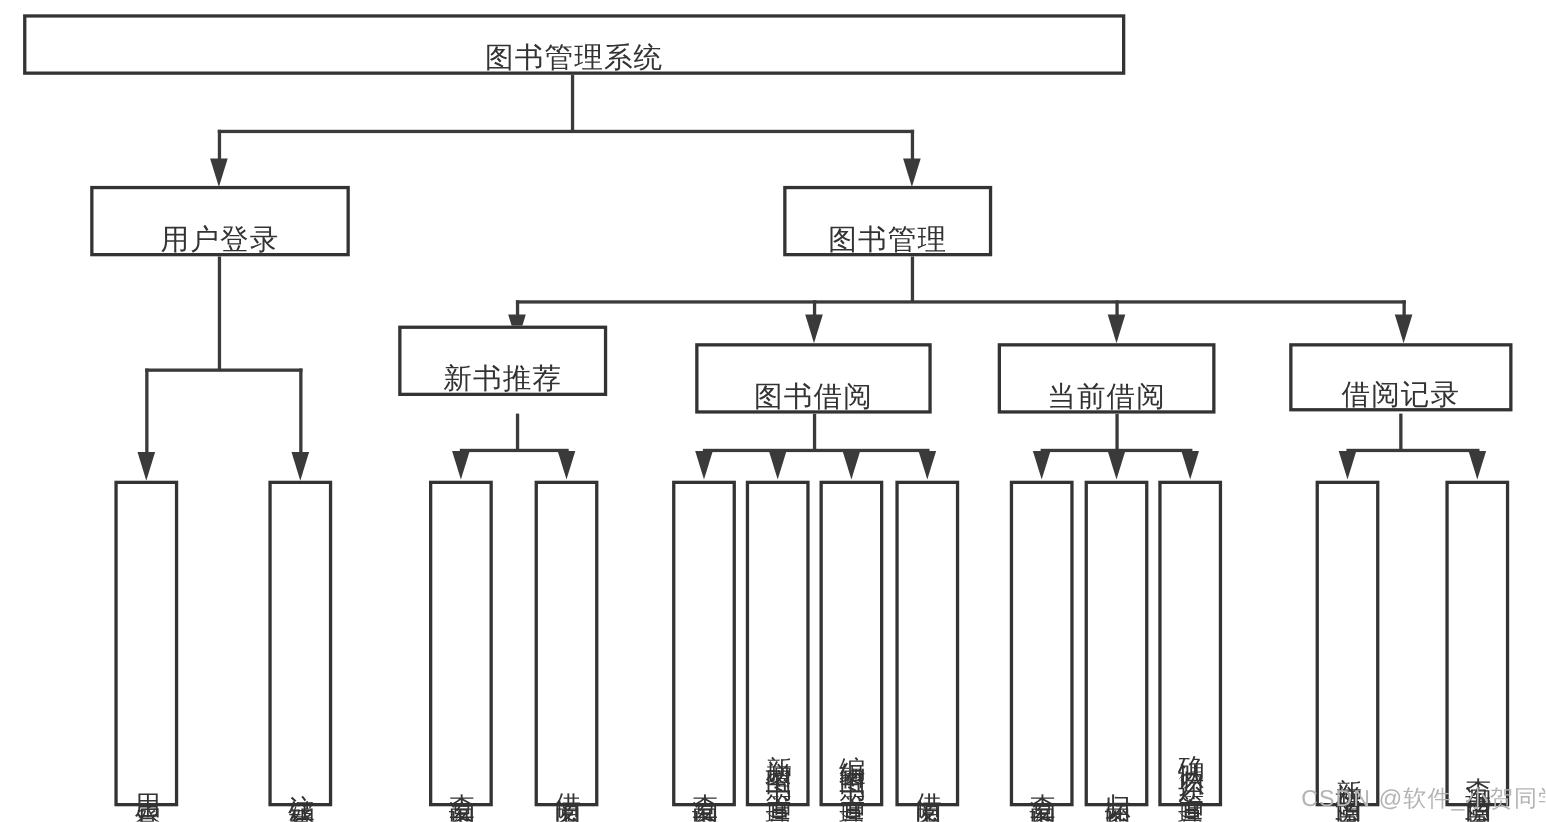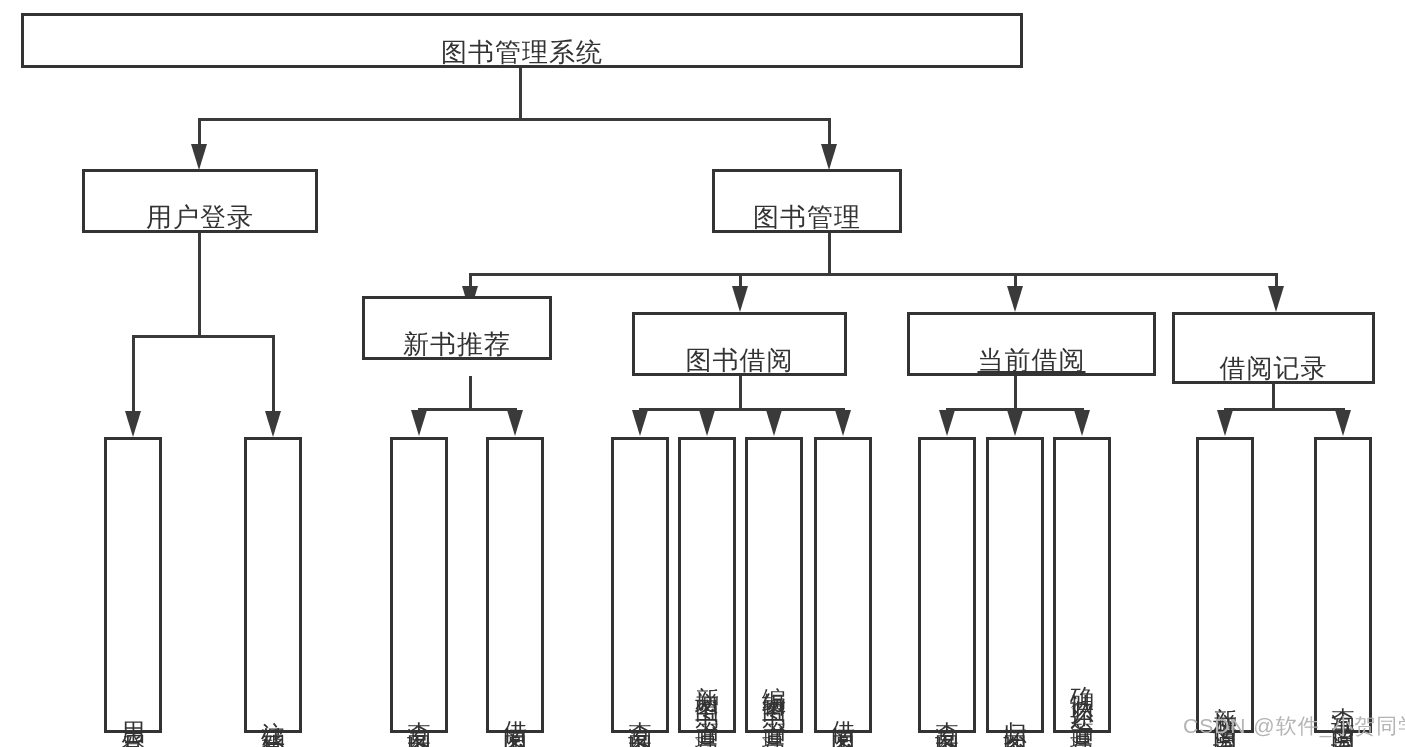--- a/index.html
+++ b/index.html
@@ -122,24 +122,24 @@
   <div class="box" style="left:712px;top:169px;width:190px;height:64px;">
     <span class="hlbl">图书管理</span>
   </div>
 
   <div class="box" style="left:362px;top:296px;width:190px;height:64px;">
     <span class="hlbl">新书推荐</span>
   </div>
   <div class="box" style="left:632px;top:312px;width:215px;height:64px;">
     <span class="hlbl">图书借阅</span>
   </div>
-  <div class="box" style="left:907px;top:312px;width:249px;height:64px;text-decoration:underline;">
+  <div class="box" style="left:907px;top:312px;width:198px;height:64px;">
     <span class="hlbl">当前借阅</span>
   </div>
-  <div class="box" style="left:1172px;top:312px;width:203px;height:72px;">
+  <div class="box" style="left:1172px;top:312px;width:203px;height:62px;">
     <span class="hlbl">借阅记录</span>
   </div>
 
   <div class="box" style="left:104px;top:437px;width:58px;height:296px;">
     <span class="vlbl">用户登录</span>
   </div>
   <div class="box" style="left:244px;top:437px;width:58px;height:296px;">
     <span class="vlbl">注销登录</span>
   </div>
 

